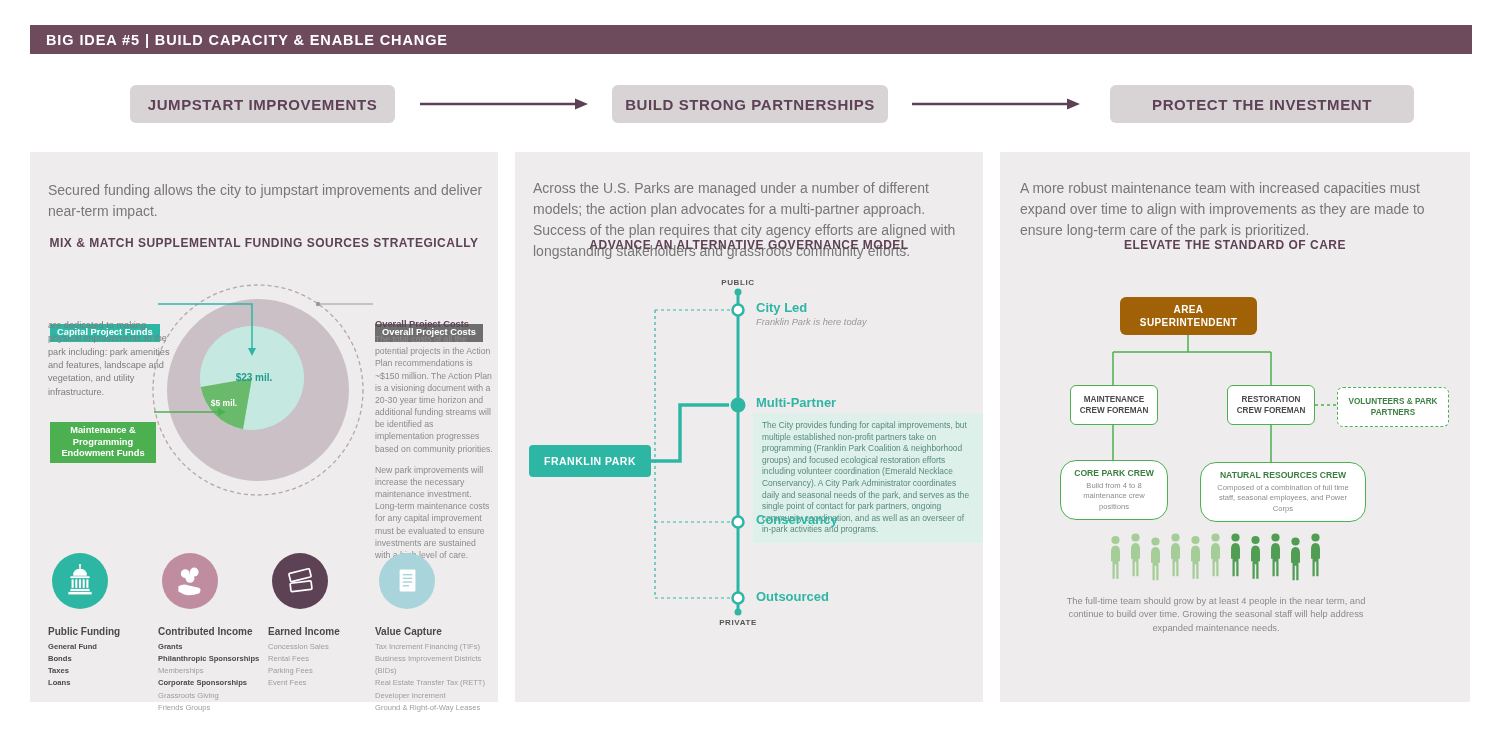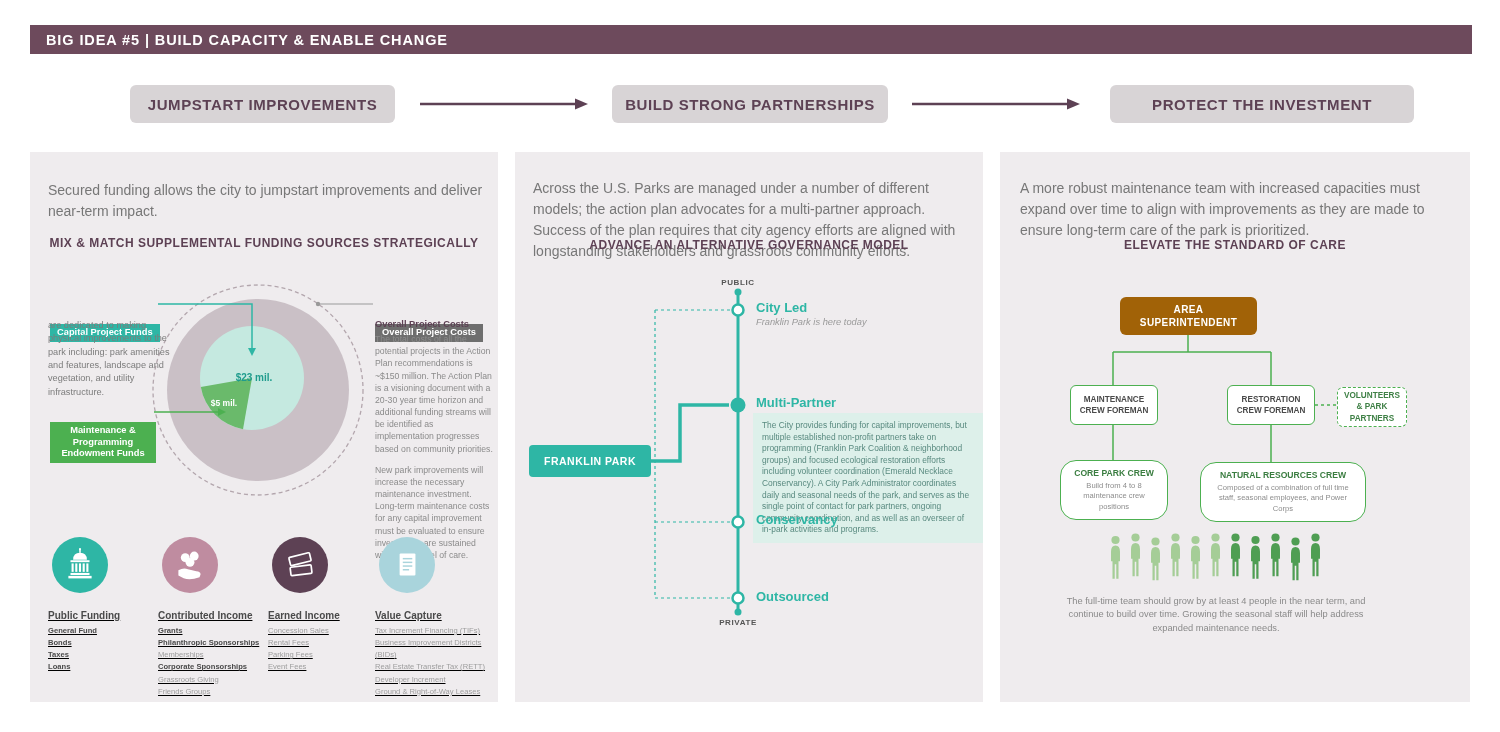--- a/index.html
+++ b/index.html
@@ -34,21 +34,21 @@
   .tag{position:absolute;color:#fff;font-weight:bold;font-size:9.3px;padding:3px 7px;line-height:1.25;margin-top:27px;}
   .tag-capital{left:20px;top:145px;background:#2eb6a5;}
   .tag-maintenance{left:20px;top:243px;background:#4cb050;width:92px;text-align:center;}
   .tag-overall{left:345px;top:145px;background:#6e6e6e;}
   .cap-desc{position:absolute;left:18px;top:167px;width:122px;font-size:9.2px;color:#7c7c7c;line-height:1.45;}
   .maint-desc{position:absolute;left:10px;top:289px;width:118px;font-size:9.2px;color:#7c7c7c;line-height:1.45;text-align:center;}
   .overall-block{position:absolute;left:345px;top:167px;width:118px;}
   .overall-block h4{margin:0 0 4px 0;font-size:9.3px;color:#5d4154;}
   .overall-block p{margin:0 0 9px 0;font-size:8.7px;color:#8b8b8b;line-height:1.4;}
 
-  .source{position:absolute;top:385px;text-decoration:underline;}
+  .source{position:absolute;top:401px;}
   .src-0{left:18px;width:104px;} .src-1{left:128px;width:104px;} .src-2{left:238px;width:102px;} .src-3{left:345px;width:118px;}
   .source-circle{width:56px;height:56px;border-radius:50%;margin-left:4px;display:flex;align-items:center;justify-content:center;}
   .source-circle svg{width:38px;height:38px;}
   .source-name{margin-top:17px;font-size:10px;font-weight:bold;color:#4a4a4a;}
   .source-items{margin-top:4px;}
   .si{font-size:7.6px;line-height:1.6;color:#9d9d9d;}
   .si.strong{color:#4a4a4a;font-weight:bold;}
 
   
   .gov-svg{position:absolute;left:0;top:0;}
@@ -69,21 +69,21 @@
   
   .care-svg{position:absolute;left:0;top:0;}
   .sup-box{position:absolute;left:120px;top:145px;width:137px;height:38px;background:#a16207;border-radius:6px;
     color:#fff;font-weight:bold;font-size:10px;letter-spacing:0.4px;display:flex;align-items:center;
     justify-content:center;text-align:center;line-height:1.3;padding:0 12px;box-sizing:border-box;}
   .foreman{position:absolute;background:#fff;border:1.5px solid #4cb050;border-radius:6px;display:flex;
     align-items:center;justify-content:center;text-align:center;font-size:8.2px;font-weight:bold;
     color:#4a4a4a;line-height:1.35;padding:4px;box-sizing:border-box;}
   .foreman-1{left:70px;top:233px;width:88px;height:40px;}
   .foreman-2{left:227px;top:233px;width:88px;height:40px;}
-  .volunteers{left:337px;top:235px;width:70px;height:40px;border-style:dashed;color:#3f8046;}
+  .volunteers{left:337px;top:235px;width:112px;height:40px;border-style:dashed;color:#3f8046;}
   .crew-box{position:absolute;background:#fff;border:1.5px solid #4cb050;border-radius:16px;
     padding:7px 8px;box-sizing:border-box;text-align:center;}
   .crew-1{left:60px;top:308px;width:108px;min-height:54px;}
   .crew-2{left:200px;top:310px;width:166px;min-height:54px;}
   .crew-title{font-size:8.6px;font-weight:bold;color:#3a7d40;margin-bottom:3px;}
   .crew-desc{font-size:7.6px;color:#8d8d8d;line-height:1.35;}
   .people{position:absolute;left:55px;top:375px;width:320px;display:flex;align-items:flex-end;
     justify-content:center;gap:3px;}
   .person{width:17px;}
   .p-light{fill:#a5cd97;} .p-dark{fill:#4f9e53;}

